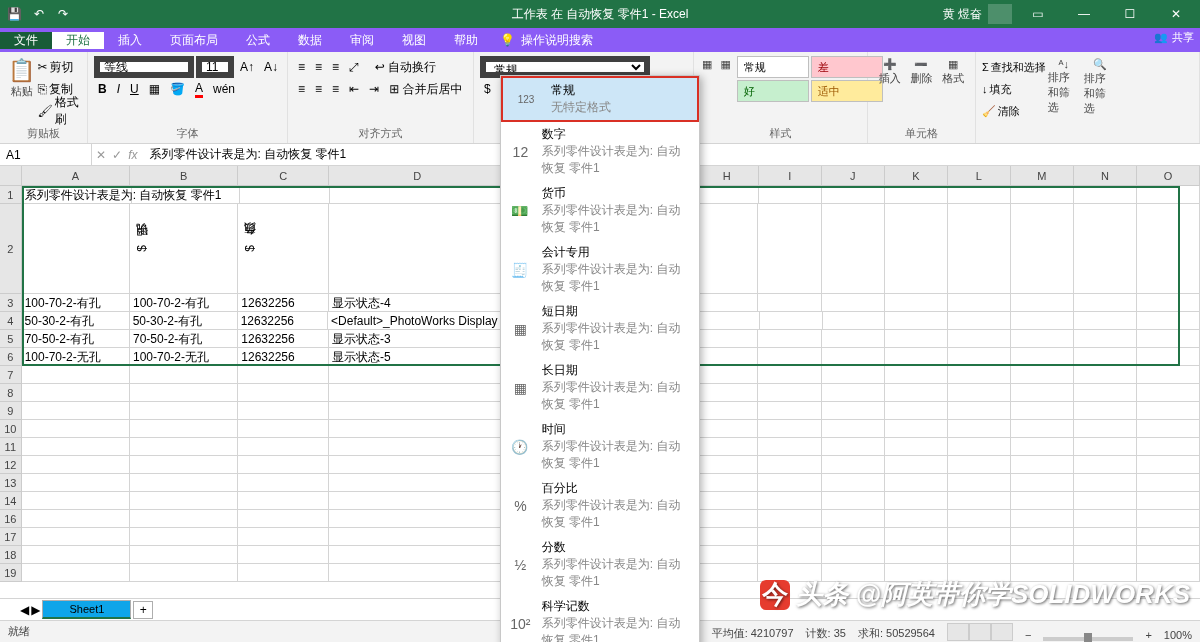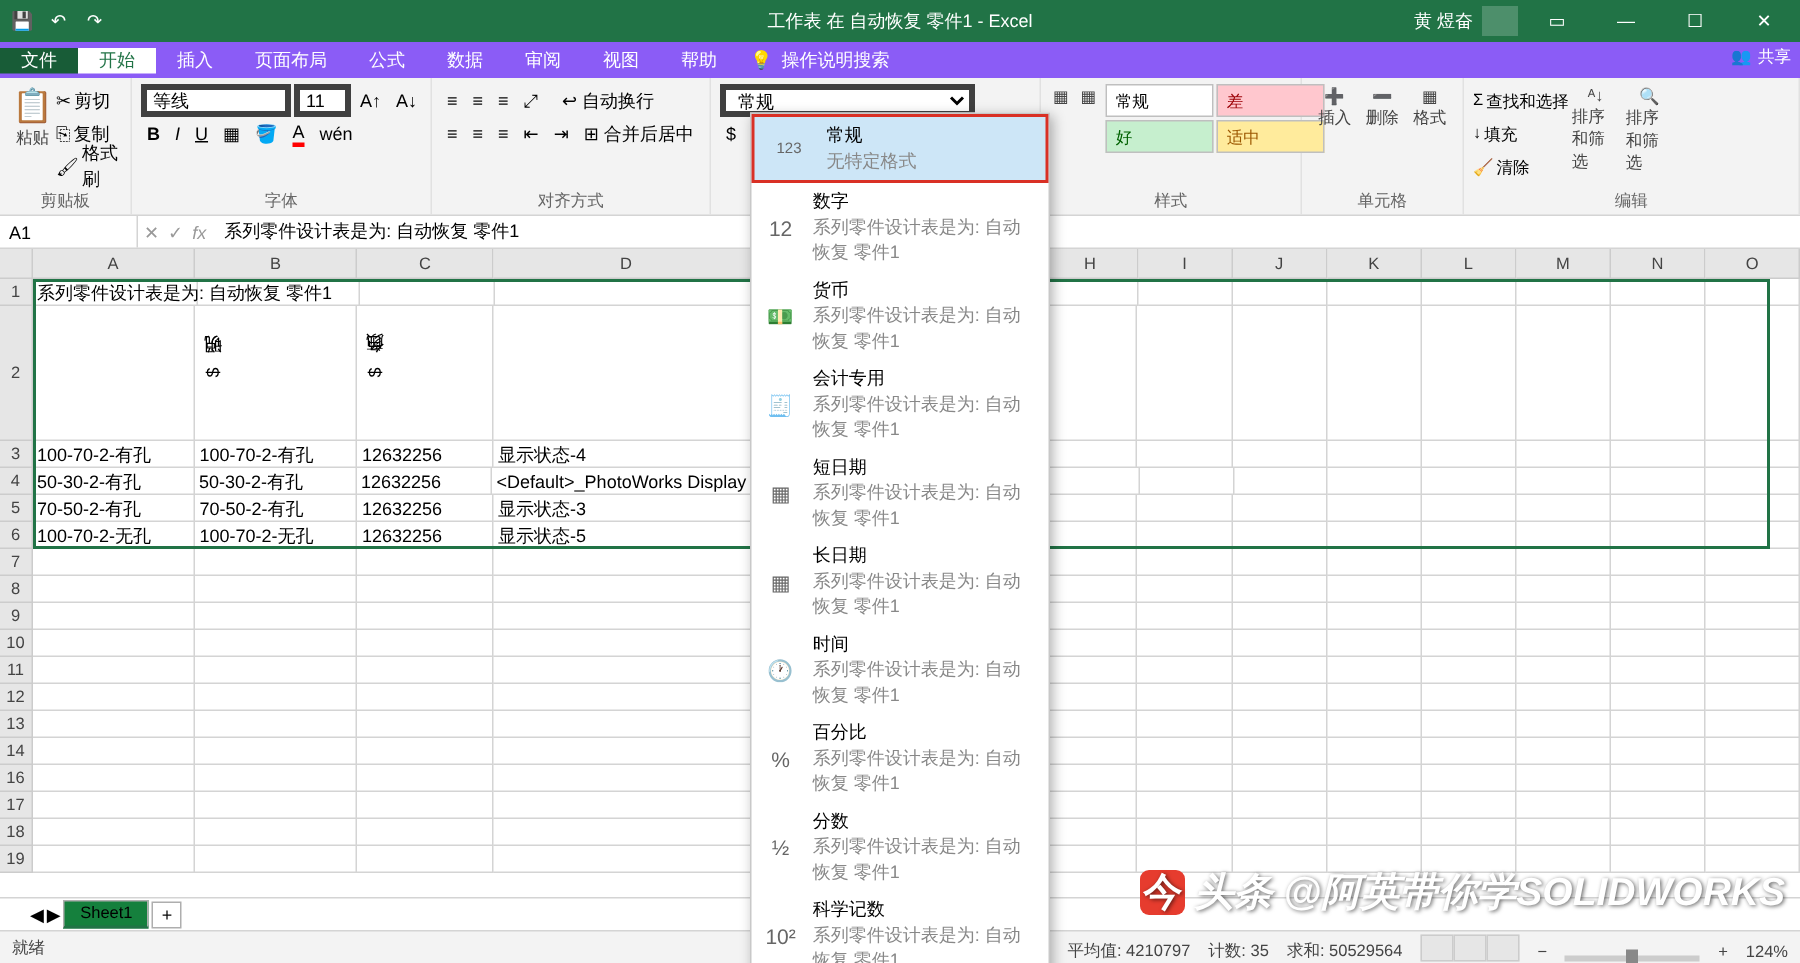--- a/index.html
+++ b/index.html
@@ -19,21 +19,21 @@
 .mtab.file { background: #185c37; }
 .mtab.active { background: #fff; color: #217346; }
 .tellme { display: flex; align-items: center; color: #fff; margin-left: 8px; gap: 6px; }
 
 
 .ribbon { height: 92px; background: #f3f3f3; border-bottom: 1px solid #d4d4d4; display: flex; }
 .rgroup { border-right: 1px solid #e1e1e1; padding: 4px 6px 2px; display: flex; flex-direction: column; }
 .rgroup-label { text-align: center; font-size: 11px; color: #666; margin-top: auto; padding-top: 2px; }
 .rrow { display: flex; align-items: center; gap: 2px; height: 22px; }
 .rbtn { height: 20px; padding: 0 3px; display: flex; align-items: center; justify-content: center; border: 1px solid transparent; }
-.fontsel { height: 22px; border: 4px solid #404040; background: #fff; font-size: 12px; padding: 0 4px; }
+.fontsel { height: 22px; border: 6px solid #404040; background: #fff; font-size: 12px; padding: 0 4px; }
 .fontsel.name { width: 100px; }
 .fontsel.size { width: 38px; }
 .bigbtn { width: 36px; display: flex; flex-direction: column; align-items: center; font-size: 11px; color: #444; padding: 2px; }
 
 
 .styles-gallery { display: grid; grid-template-columns: 72px 72px; grid-template-rows: 22px 22px; gap: 2px; }
 .style-cell { border: 1px solid #bfbfbf; display: flex; align-items: center; padding: 0 6px; font-size: 11px; }
 .sc-normal { background: #fff; }
 .sc-bad { background: #ffc7ce; color: #9c0006; }
 .sc-good { background: #c6efce; color: #006100; }
@@ -59,21 +59,21 @@
 .vtext { writing-mode: vertical-rl; transform: rotate(180deg); align-self: center; }
 .sel-border { position: absolute; border: 2px solid #217346; pointer-events: none; }
 
 
 .cA { width: 110px; } .cB { width: 110px; } .cC { width: 92px; } .cD { width: 180px; }
 .cE { width: 64px; } .cF { width: 64px; } .cG { width: 64px; } .cH { width: 64px; }
 .cI, .cJ, .cK, .cL, .cM, .cN, .cO { width: 64px; }
 
 
 .sheettabs { height: 22px; background: #fff; border-top: 1px solid #d4d4d4; display: flex; align-items: center; padding: 0 20px; gap: 2px; }
-.stab { border: 1px solid #aeaeae; border-bottom: none; padding: 2px 10px; font-size: 11px; background: #15803d; }
+.stab { border: 1px solid #aeaeae; border-bottom: none; padding: 2px 26px; font-size: 11px; background: #0ea5e9; }
 .stab.active { border-bottom: 2px solid #217346; }
 .addsheet { width: 20px; height: 18px; border: 1px solid #aeaeae; text-align: center; line-height: 16px; }
 
 
 .statusbar { height: 22px; background: #f3f3f3; border-top: 1px solid #d4d4d4; display: flex; align-items: center; padding: 0 8px; font-size: 11px; color: #444; }
 .statusbar .right { margin-left: auto; display: flex; align-items: flex-end; gap: 12px; }
 .viewbtns { display: flex; }
 .viewbtn { width: 22px; height: 18px; border: 1px solid #ccc; background: #e6e6e6; }
 .zoomslider { width: 90px; height: 4px; background: #ccc; position: relative; }
 .zoomslider::after { content: ''; position: absolute; left: 45%; top: -4px; width: 8px; height: 12px; background: #888; }
@@ -264,21 +264,20 @@
       </div>
       <div class="bigbtn">
           <div>ᴬ↓</div>
           <span>排序和筛选</span>
         </div>
       <div class="bigbtn">
           <div>🔍</div>
           <span>排序和筛选</span>
         </div>
     </div>
-    <div class="rgroup-label">编辑</div>
   </div>
 </div>
 
 <div class="fbar">
   <div class="namebox">A1</div>
   <div class="fbar-btns">
     <span>✕</span>
     <span>✓</span>
     <span><i>fx</i></span>
   </div>
@@ -734,20 +733,20 @@
     <span>计数: 35</span>
     <span>求和: 50529564</span>
     <div class="viewbtns">
       <div class="viewbtn"></div>
       <div class="viewbtn"></div>
       <div class="viewbtn"></div>
     </div>
     <span>−</span>
     <div class="zoomslider"></div>
     <span>+</span>
-    <span>124%</span>
+    <span>100%</span>
   </div>
 </div>
 
 <div class="watermark">
   <div class="wm-icon">今</div>
   <span>头条 @阿英带你学SOLIDWORKS</span>
 </div>
 
 </body></html>

